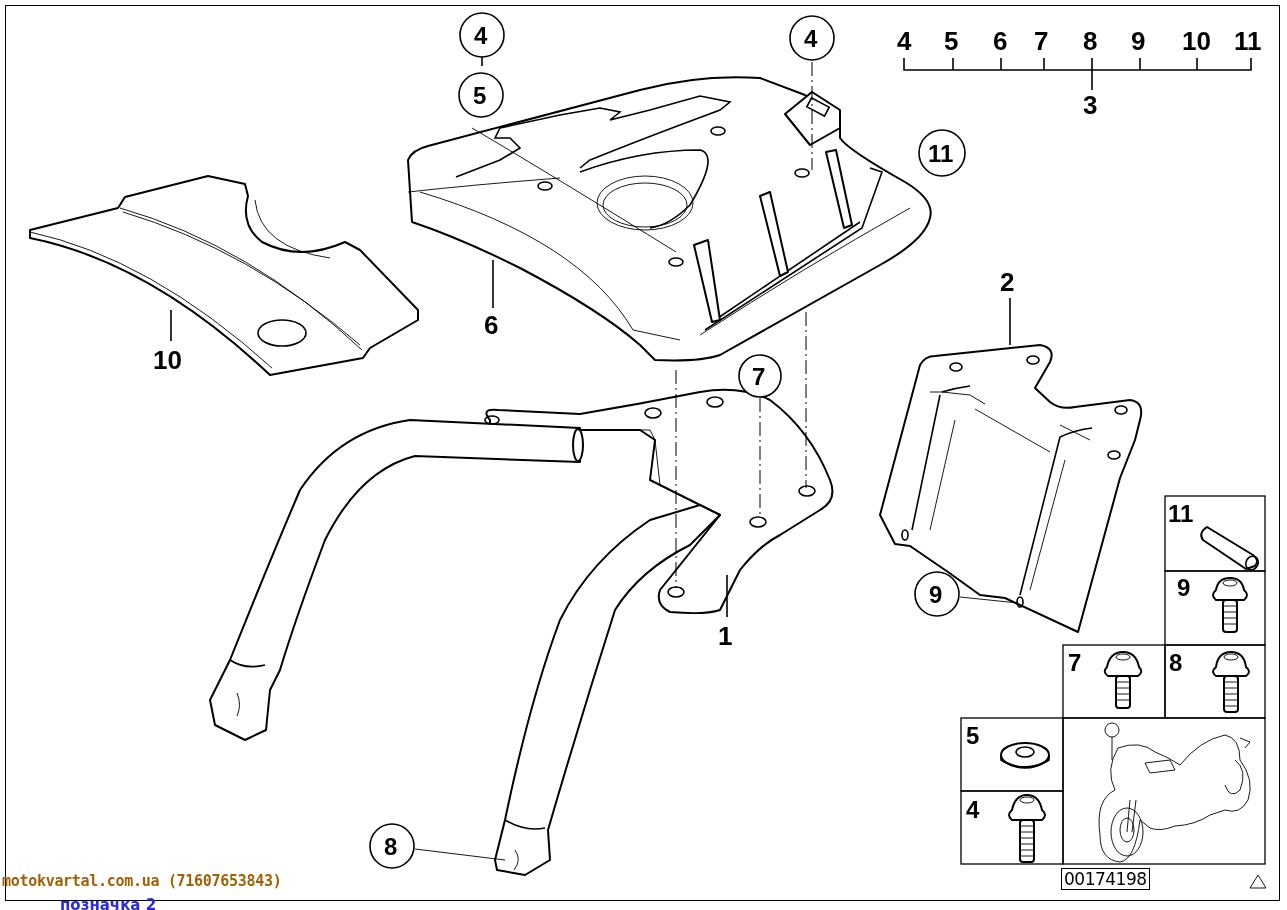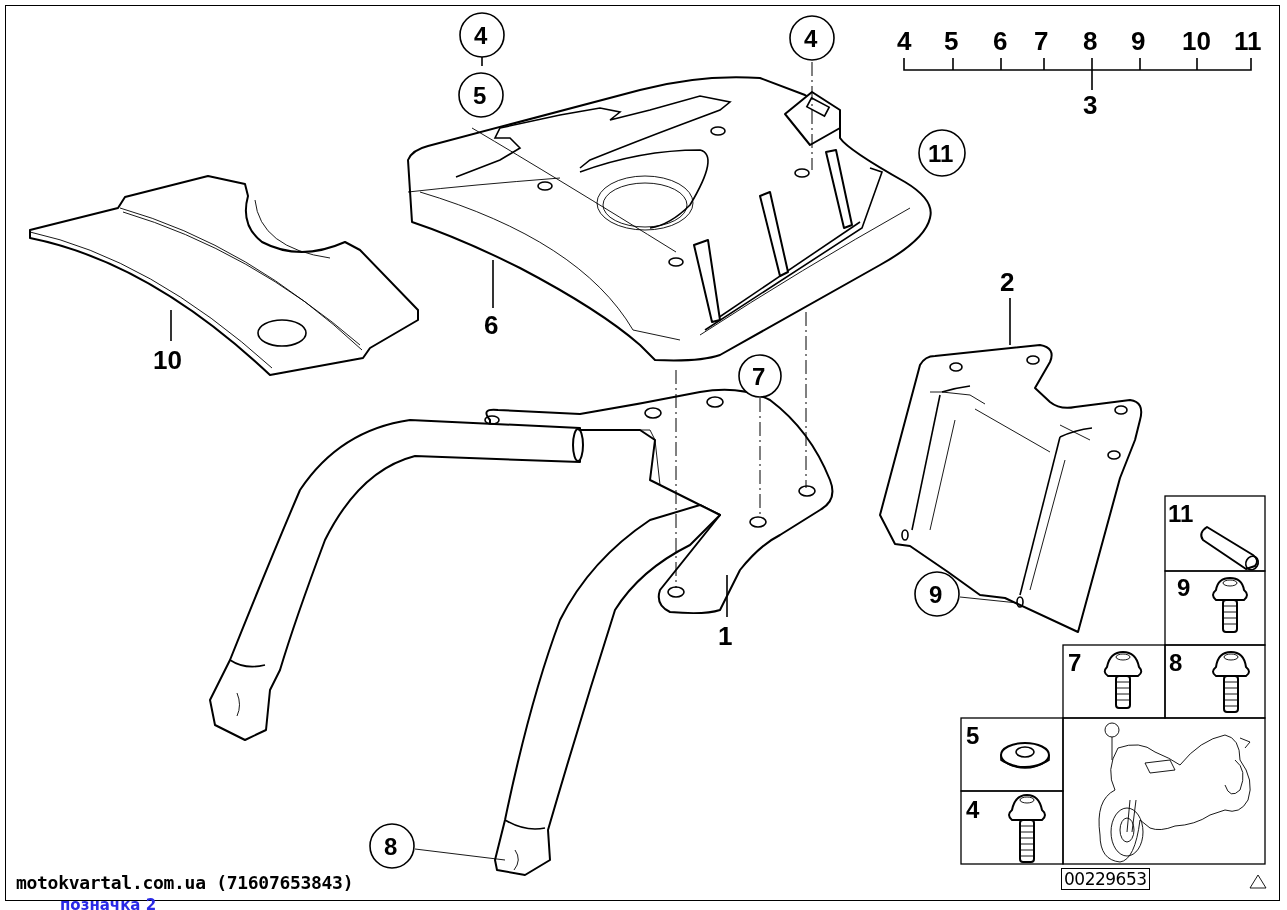--- a/index.html
+++ b/index.html
@@ -8,21 +8,21 @@
   svg#drawing { position:absolute; left:0; top:0; }
   .lbl { font-family:"Liberation Sans", sans-serif; font-weight:bold; font-size:26px; fill:#000; }
   .lbl-s { font-family:"Liberation Sans", sans-serif; font-weight:bold; font-size:24px; fill:#000; }
   .part { fill:#fff; stroke:#000; stroke-width:2; stroke-linejoin:round; }
   .thin { fill:none; stroke:#000; stroke-width:0.9; }
   .med { fill:none; stroke:#000; stroke-width:1.6; }
   .callout { fill:#fff; stroke:#000; stroke-width:1.6; }
   .dash { fill:none; stroke:#000; stroke-width:1; stroke-dasharray:14 4 2 4; }
   .cell { fill:none; stroke:#000; stroke-width:1.3; }
   #wm1 { position:absolute; left:60px; top:852px; color:#2a2ae6; font-family:"DejaVu Sans", sans-serif; font-weight:bold; font-size:15px;margin-top:44px; }
-  #wm2 { position:absolute; left:16px; top:872px; color:#000000; font-family:"DejaVu Sans Mono", monospace; font-weight:bold; font-size:18px; letter-spacing:-0.3px; }
+  #wm2 { position:absolute; left:2px; top:872px; color:#a16207; font-family:"DejaVu Sans Mono", monospace; font-weight:bold; font-size:15px; letter-spacing:-0.3px; }
   #imgno { position:absolute; left:1061px; top:868px; border:1.3px solid #000; padding:0 2px; font-family:"DejaVu Sans", sans-serif; font-size:17px; line-height:20px; color:#000; letter-spacing:-0.5px; font-weight:normal; }
 </style>
 </head>
 <body>
 
 <div id="frame"></div>
 
 <svg id="drawing" width="1287" height="910" viewBox="0 0 1287 910">
 
   <g>
@@ -249,15 +249,15 @@
     <line class="thin" x1="1130" y1="800" x2="1127" y2="832"></line>
     <line class="thin" x1="1136" y1="800" x2="1132" y2="832"></line>
     <path class="thin" d="M1145,763 L1170,760 L1175,770 L1150,773 Z"></path>
     <path class="thin" d="M1235,760 Q1248,770 1240,790 Q1230,800 1225,785"></path>
     <path class="thin" d="M1240,738 L1250,742 L1245,748"></path>
   </g>
 
   <path class="thin" d="M1250,888 L1258,875 L1266,888 Z"></path>
 </svg>
 
-<div id="imgno">00229653</div>
+<div id="imgno">00174198</div>
 <div id="wm1">позначка 2</div>
 <div id="wm2">motokvartal.com.ua (71607653843)</div>
 
 </body></html>

